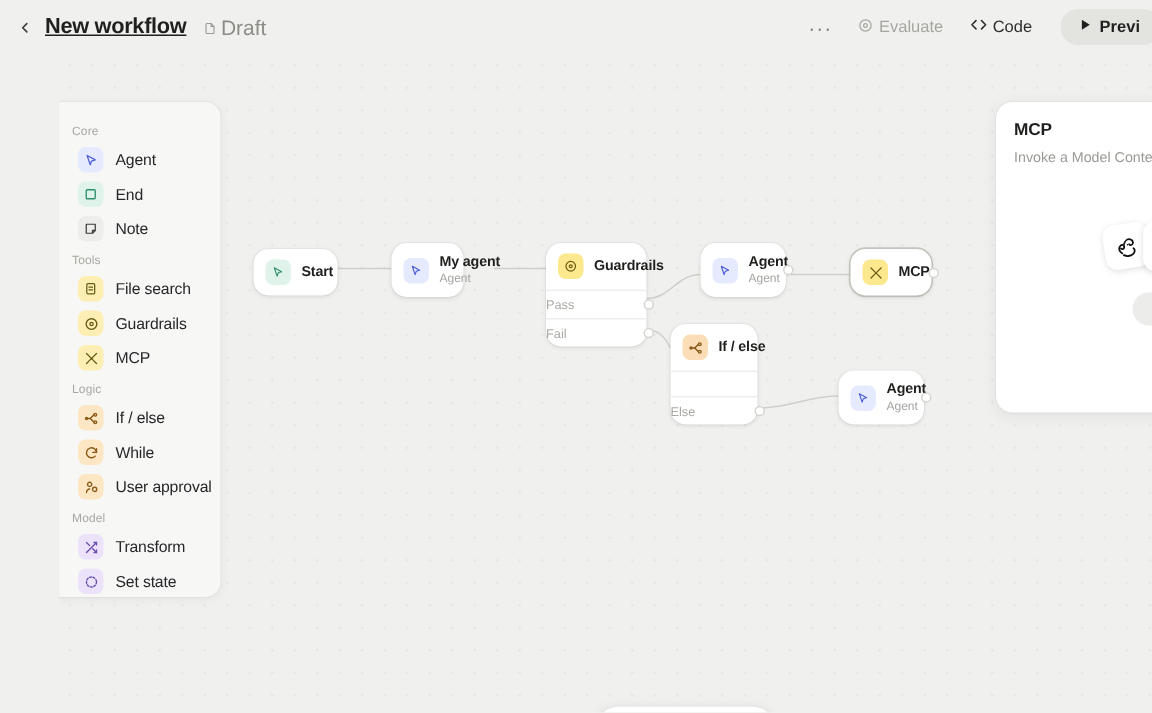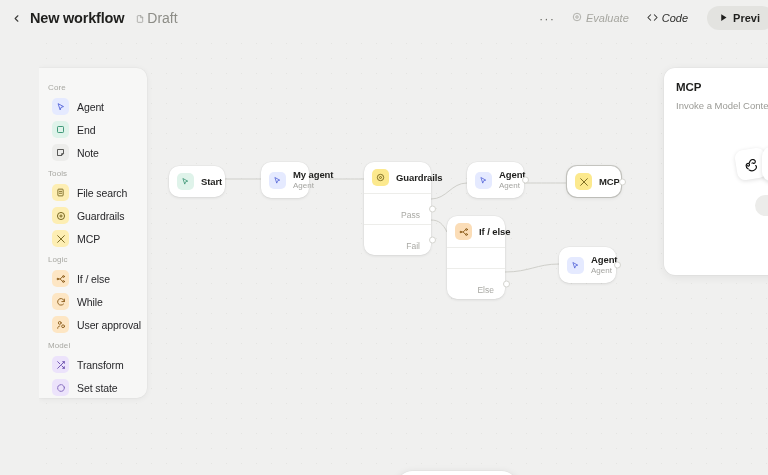--- a/index.html
+++ b/index.html
@@ -16,34 +16,34 @@
     position: absolute; top: 0; left: 0; width: 768px; height: 36px;
     display: flex; align-items: center; background: #f0f0ef; z-index: 30;
   }
   .back-btn {
     width: 20px; height: 20px; margin-left: 6px;
     display: flex; align-items: center; justify-content: center;
     color: #3b3b39; cursor: pointer; border-radius: 4px;
   }
   .wf-title {
     font-size: 14.5px; font-weight: 700; color: #1f1f1d;
-    margin-left: 4px; letter-spacing: -0.2px; white-space: nowrap;
+    margin-left: 4px; letter-spacing: -0.2px; white-space: nowrap; text-decoration: underline;
   }
   .draft-badge {
     display: flex; align-items: center; gap: 3px;
     margin-left: 12px; font-size: 14px; color: #8d8d87;
   }
   .header-right {
     margin-left: auto; display: flex; align-items: center; gap: 0px;
     padding-right: 0px; height: 36px;
   }
   .hdr-item {
     display: flex; align-items: center; gap: 4px;
     font-size: 11px; color: #2d2d2b; padding: 5px 9px;
-    border-radius: 7px; cursor: pointer; white-space: nowrap; font-style: italic;
+    border-radius: 7px; cursor: pointer; white-space: nowrap;
   }
   .hdr-item.muted { color: #a6a6a0; }
   .hdr-dots { letter-spacing: 1px; font-size: 13px; color: #6e6e68; padding: 2px 8px; cursor:pointer;}
   .preview-btn {
     display: flex; align-items: center; gap: 5px;
     background: #e3e3e0; border-radius: 16px;
     padding: 6px 14px 6px 12px; font-size: 11px; font-weight: 600;
     color: #1f1f1d; cursor: pointer; margin-left: 4px;
     position: relative; left: 6px;
   }
@@ -88,22 +88,22 @@
   .node-head { display: flex; align-items: center; gap: 7px; padding: 7px 11px 7px 8px; }
   .node-ico {
     width: 17px; height: 17px; border-radius: 5px; flex: 0 0 17px;
     display: flex; align-items: center; justify-content: center;
   }
   .node-txt { display: flex; flex-direction: column; justify-content: center; }
   .node-title { font-size: 9.5px; font-weight: 700; color: #1f1f1d; line-height: 1.25; letter-spacing:-0.1px; white-space: nowrap;}
   .node-sub { font-size: 8px; color: #a4a4a0; line-height: 1.3; }
   .node-title.plain { font-weight: 700; }
   .port-row {
-    border-top: 0.5px solid #ededea; padding: 16px 11px 4px 0;
-    text-align: right; font-size: 8.5px; color: #a9a9a4; position: relative;
+    border-top: 0.5px solid #ededea; padding: 4px 11px 4px 0;
+    text-align: left; font-size: 8.5px; color: #a9a9a4; position: relative;
   }
   .port-dot {
     position: absolute; right: -4.5px; top: 50%; transform: translateY(-50%);
     width: 7px; height: 7px; border-radius: 50%;
     background: #fff; border: 1px solid #d5d5d0;
   }
   .node .outdot {
     position: absolute; right: -4.5px; top: 50%; transform: translateY(-50%);
     width: 7px; height: 7px; border-radius: 50%;
     background: #fff; border: 1px solid #d5d5d0;

